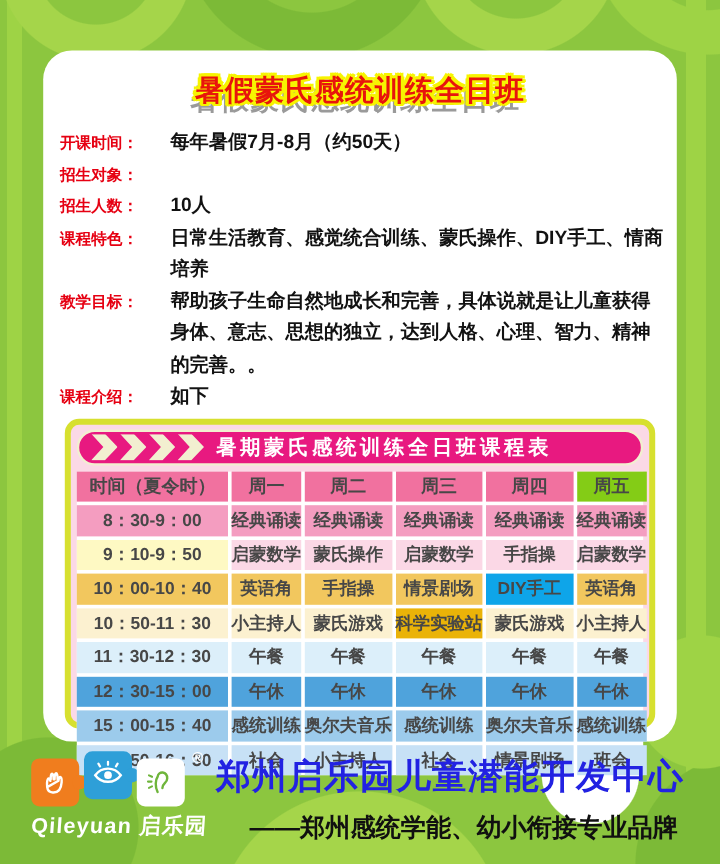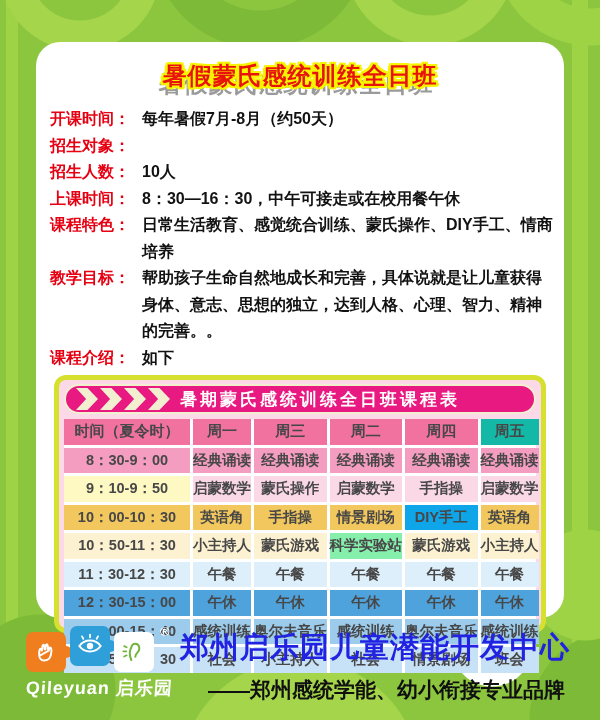--- a/index.html
+++ b/index.html
@@ -35,21 +35,21 @@
     letter-spacing:1px; line-height:44px; margin-top:2px;
     text-shadow:
       -2px 0 0 #f7f400, 2px 0 0 #f7f400, 0 -2px 0 #f7f400, 0 2px 0 #f7f400,
       -2px -2px 0 #f7f400, 2px 2px 0 #f7f400, -2px 2px 0 #f7f400, 2px -2px 0 #f7f400,
       -3px 1px 0 #f7f400, 3px 1px 0 #f7f400,
       -4px 8px 0 #9a9a9a;
   }
 
   .info{ margin-top:8px; padding:0 2px 0 6px; }
   .info-row{ display:flex; align-items:flex-start; line-height:26.5px; }
-  .info-label{ flex:0 0 92px; color:#e60012; font-weight:bold; font-size:16px; white-space:nowrap; }
+  .info-label{ flex:0 0 92px; color:#e60012; font-weight:bold; font-size:13px; white-space:nowrap; }
   .info-value{ flex:1; color:#121212; font-weight:bold; font-size:16px; }
 
   
   .sched{
     margin:4px auto 0 auto; width:492px; height:258px;
     border:5px solid #d7e02f; border-radius:12px;
     background:#fbd9e6; padding:4px 5px;
   }
   .banner{
     position:relative; height:30px; background:#e81980;
@@ -116,24 +116,20 @@
         <span class="info-value">每年暑假7月-8月（约50天）</span>
       </div>
       <div class="info-row">
         <span class="info-label">招生对象：</span>
       </div>
       <div class="info-row">
         <span class="info-label">招生人数：</span>
         <span class="info-value">10人</span>
       </div>
       <div class="info-row">
-        <span class="info-label">上课时间：</span>
-        <span class="info-value">8：30—16：30，中午可接走或在校用餐午休</span>
-      </div>
-      <div class="info-row">
         <span class="info-label">课程特色：</span>
         <span class="info-value">日常生活教育、感觉统合训练、蒙氏操作、DIY手工、情商培养</span>
       </div>
       <div class="info-row">
         <span class="info-label">教学目标：</span>
         <span class="info-value">帮助孩子生命自然地成长和完善，具体说就是让儿童获得身体、意志、思想的独立，达到人格、心理、智力、精神的完善。。</span>
       </div>
       <div class="info-row">
         <span class="info-label">课程介绍：</span>
         <span class="info-value">如下</span>
@@ -146,46 +142,46 @@
         <div class="chev"></div>
         <div class="chev"></div>
         <div class="chev"></div>
         <div class="chev"></div>
       </div>
       <div class="banner-text">暑期蒙氏感统训练全日班课程表</div>
     </div>
     <div class="grid" id="sched-grid">
         <div class="cell hdr" style="background: rgb(241, 113, 159);">时间（夏令时）</div>
         <div class="cell hdr" style="background: rgb(241, 113, 159);">周一</div>
+        <div class="cell hdr" style="background: rgb(241, 113, 159);">周二</div>
         <div class="cell hdr" style="background: rgb(241, 113, 159);">周三</div>
-        <div class="cell hdr" style="background: rgb(241, 113, 159);">周二</div>
         <div class="cell hdr" style="background: rgb(241, 113, 159);">周四</div>
-        <div class="cell hdr" style="background: #14b8a6;">周五</div>
+        <div class="cell hdr" style="background: #84cc16;">周五</div>
         <div class="cell" style="background: rgb(244, 157, 192);">8：30-9：00</div>
         <div class="cell" style="background: rgb(244, 157, 192);">经典诵读</div>
         <div class="cell" style="background: rgb(244, 157, 192);">经典诵读</div>
         <div class="cell" style="background: rgb(244, 157, 192);">经典诵读</div>
         <div class="cell" style="background: rgb(244, 157, 192);">经典诵读</div>
         <div class="cell" style="background: rgb(244, 157, 192);">经典诵读</div>
         <div class="cell" style="background: #fef9c3;">9：10-9：50</div>
         <div class="cell" style="background: rgb(251, 216, 230);">启蒙数学</div>
         <div class="cell" style="background: rgb(251, 216, 230);">蒙氏操作</div>
         <div class="cell" style="background: rgb(251, 216, 230);">启蒙数学</div>
         <div class="cell" style="background: rgb(251, 216, 230);">手指操</div>
         <div class="cell" style="background: rgb(251, 216, 230);">启蒙数学</div>
-        <div class="cell" style="background: rgb(242, 199, 94);">10：00-10：30</div>
+        <div class="cell" style="background: rgb(242, 199, 94);">10：00-10：40</div>
         <div class="cell" style="background: rgb(242, 199, 94);">英语角</div>
         <div class="cell" style="background: rgb(242, 199, 94);">手指操</div>
         <div class="cell" style="background: rgb(242, 199, 94);">情景剧场</div>
         <div class="cell" style="background: #0ea5e9;">DIY手工</div>
         <div class="cell" style="background: rgb(242, 199, 94);">英语角</div>
         <div class="cell" style="background: rgb(252, 241, 208);">10：50-11：30</div>
         <div class="cell" style="background: rgb(252, 241, 208);">小主持人</div>
         <div class="cell" style="background: rgb(252, 241, 208);">蒙氏游戏</div>
-        <div class="cell" style="background: #86efac;">科学实验站</div>
+        <div class="cell" style="background: #eab308;">科学实验站</div>
         <div class="cell" style="background: rgb(252, 241, 208);">蒙氏游戏</div>
         <div class="cell" style="background: rgb(252, 241, 208);">小主持人</div>
         <div class="cell" style="background: rgb(220, 239, 250);">11：30-12：30</div>
         <div class="cell" style="background: rgb(220, 239, 250);">午餐</div>
         <div class="cell" style="background: rgb(220, 239, 250);">午餐</div>
         <div class="cell" style="background: rgb(220, 239, 250);">午餐</div>
         <div class="cell" style="background: rgb(220, 239, 250);">午餐</div>
         <div class="cell" style="background: rgb(220, 239, 250);">午餐</div>
         <div class="cell" style="background: rgb(79, 163, 220);">12：30-15：00</div>
         <div class="cell" style="background: rgb(79, 163, 220);">午休</div>

